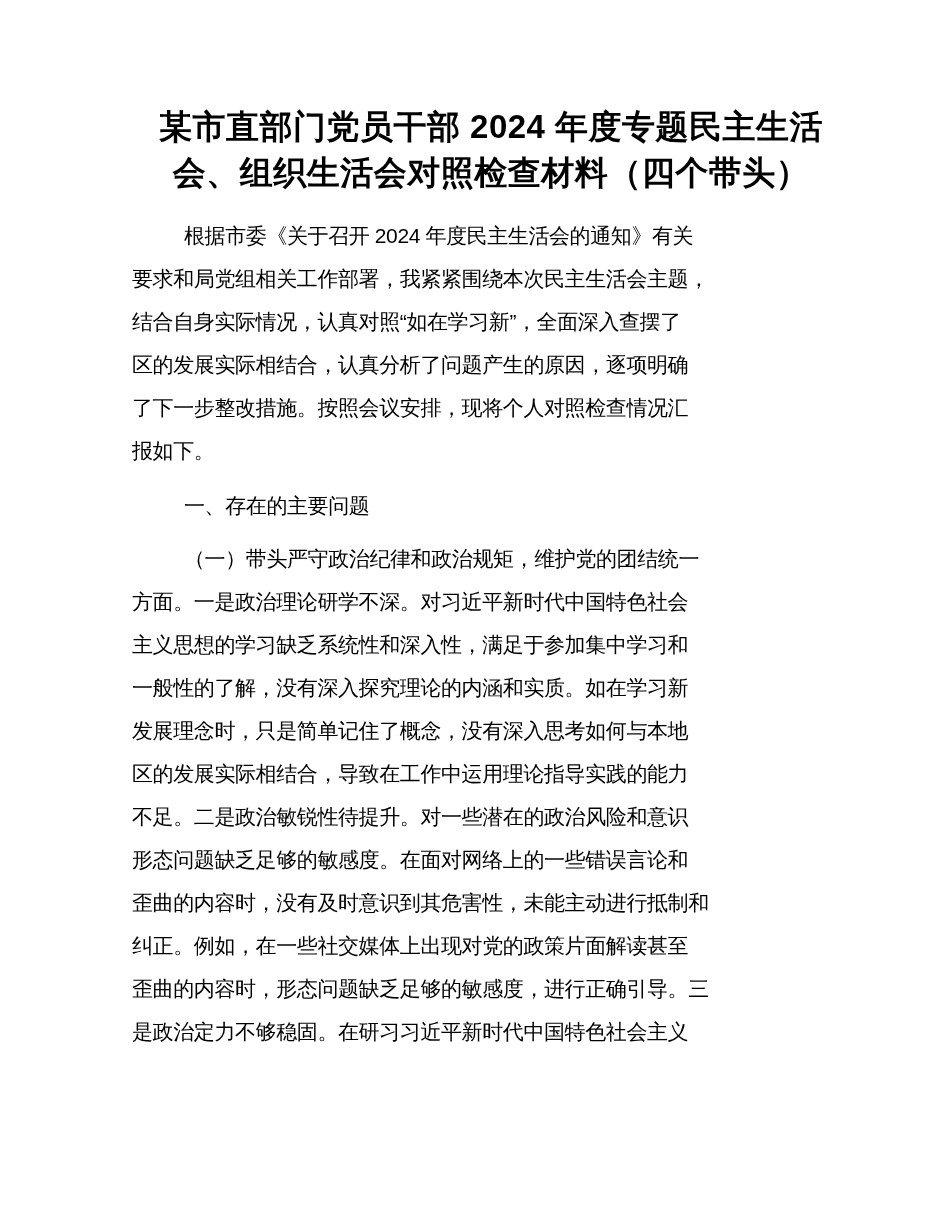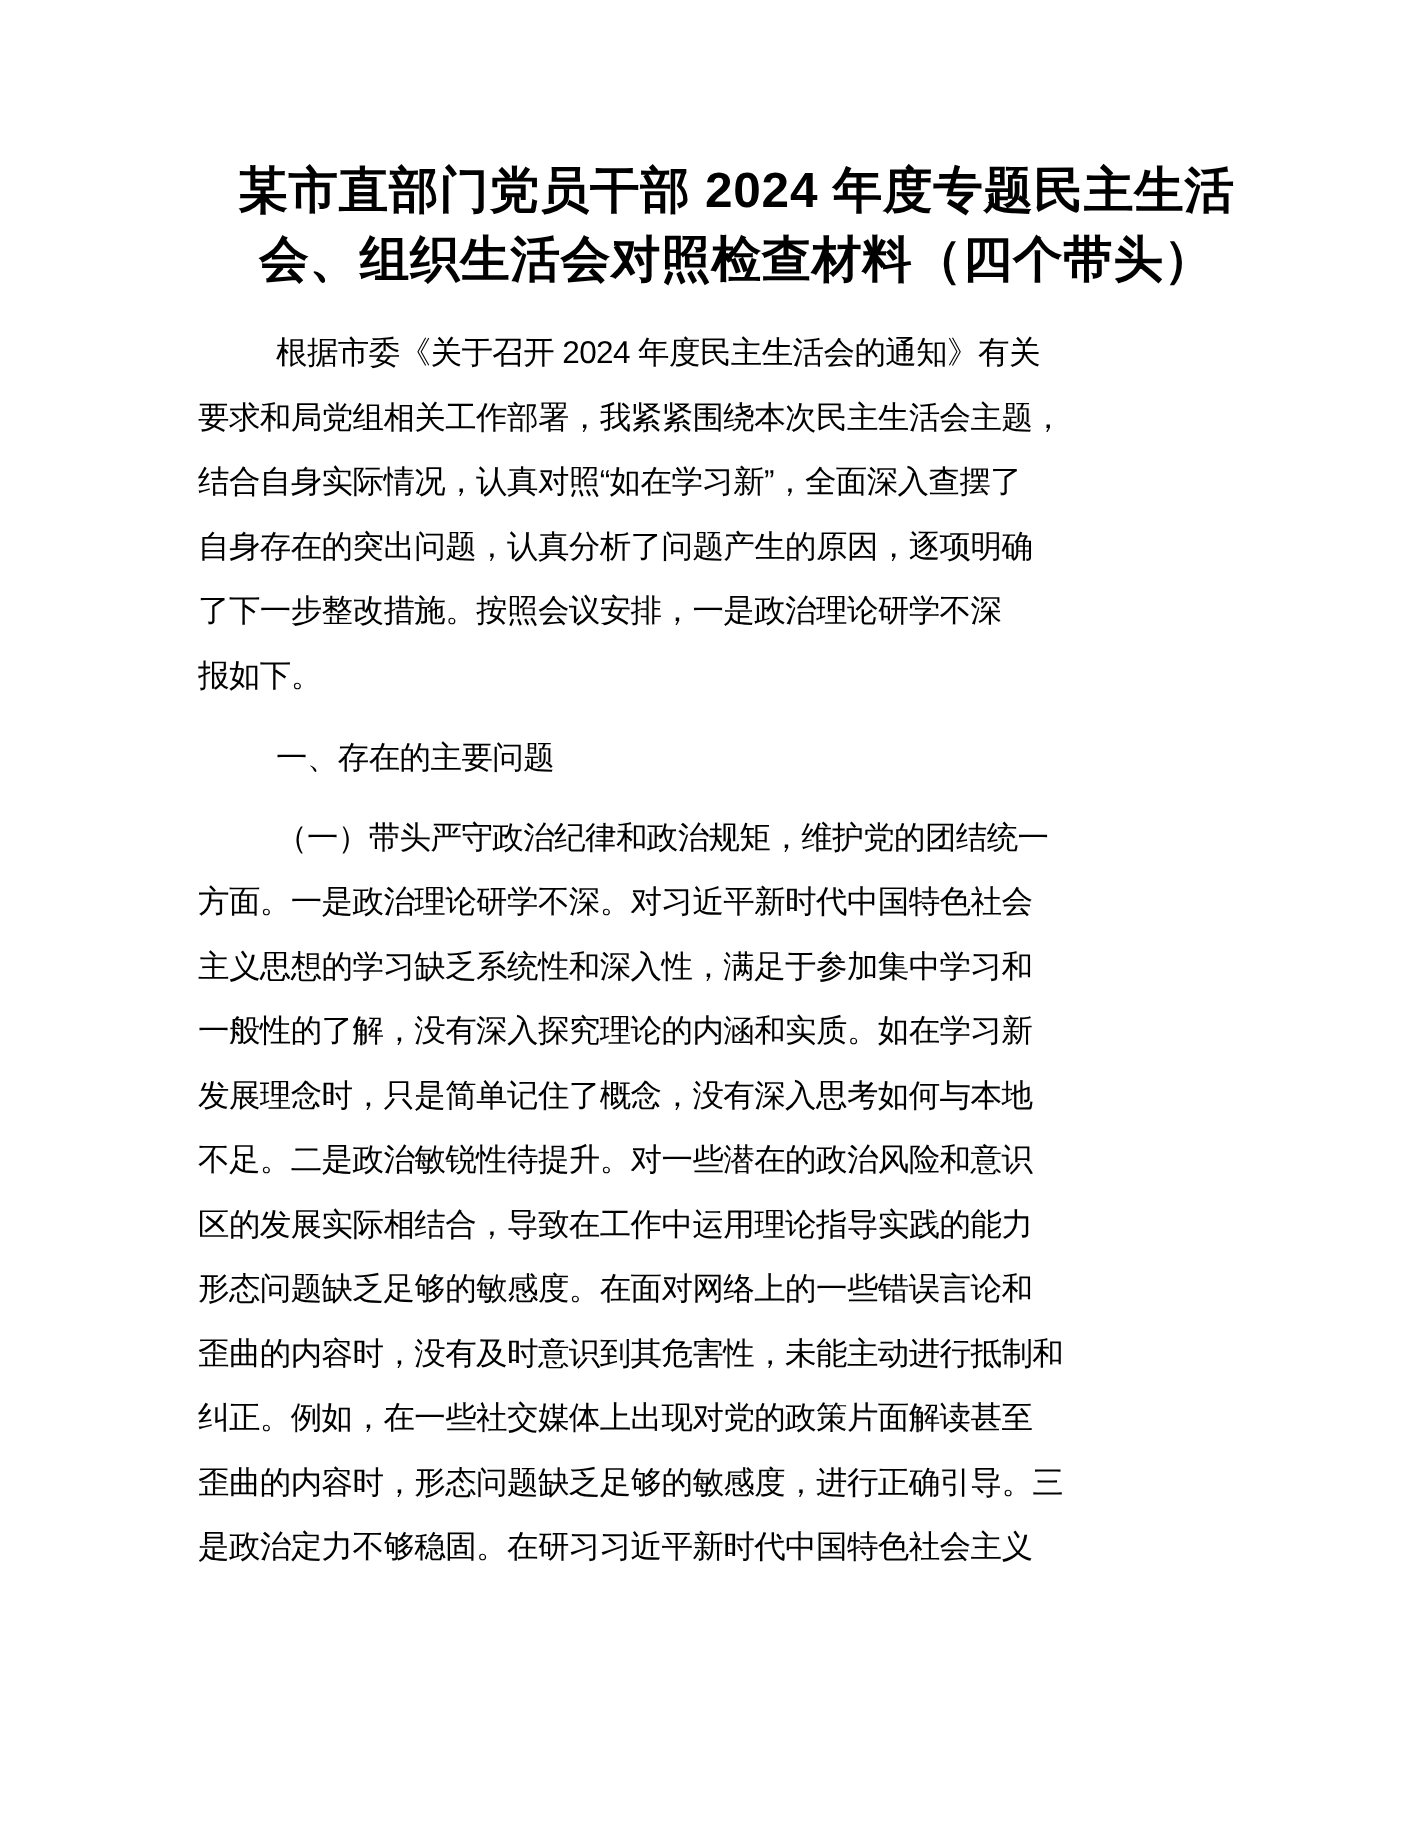--- a/index.html
+++ b/index.html
@@ -60,35 +60,35 @@
 <div class="page">
   <h1 class="doc-title">
     <span class="t-line">某市直部门党员干部 2024 年度专题民主生活</span>
     <span class="t-line">会、组织生活会对照检查材料（四个带头）</span>
   </h1>
   <div class="doc-body" id="doc-body">
       <div class="block paragraph">
         <div class="line indent">根据市委《关于召开 2024 年度民主生活会的通知》有关</div>
         <div class="line">要求和局党组相关工作部署，我紧紧围绕本次民主生活会主题，</div>
         <div class="line">结合自身实际情况，认真对照“如在学习新”，全面深入查摆了</div>
-        <div class="line">自身存在的突出问题，认真分析了问题产生的原因，逐项明确</div>
-        <div class="line">了下一步整改措施。按照会议安排，一是政治理论研学不深</div>
+        <div class="line">区的发展实际相结合，认真分析了问题产生的原因，逐项明确</div>
+        <div class="line">了下一步整改措施。按照会议安排，现将个人对照检查情况汇</div>
         <div class="line">报如下。</div>
       </div>
       <div class="block heading">
         <div class="line indent">一、存在的主要问题</div>
       </div>
       <div class="block paragraph">
         <div class="line indent">（一）带头严守政治纪律和政治规矩，维护党的团结统一</div>
         <div class="line">方面。一是政治理论研学不深。对习近平新时代中国特色社会</div>
         <div class="line">主义思想的学习缺乏系统性和深入性，满足于参加集中学习和</div>
         <div class="line">一般性的了解，没有深入探究理论的内涵和实质。如在学习新</div>
         <div class="line">发展理念时，只是简单记住了概念，没有深入思考如何与本地</div>
+        <div class="line">区的发展实际相结合，导致在工作中运用理论指导实践的能力</div>
         <div class="line">不足。二是政治敏锐性待提升。对一些潜在的政治风险和意识</div>
-        <div class="line">区的发展实际相结合，导致在工作中运用理论指导实践的能力</div>
         <div class="line">形态问题缺乏足够的敏感度。在面对网络上的一些错误言论和</div>
         <div class="line">歪曲的内容时，没有及时意识到其危害性，未能主动进行抵制和</div>
         <div class="line">纠正。例如，在一些社交媒体上出现对党的政策片面解读甚至</div>
         <div class="line">歪曲的内容时，形态问题缺乏足够的敏感度，进行正确引导。三</div>
         <div class="line">是政治定力不够稳固。在研习习近平新时代中国特色社会主义</div>
       </div>
     </div>
 </div>
 
 </body></html>

